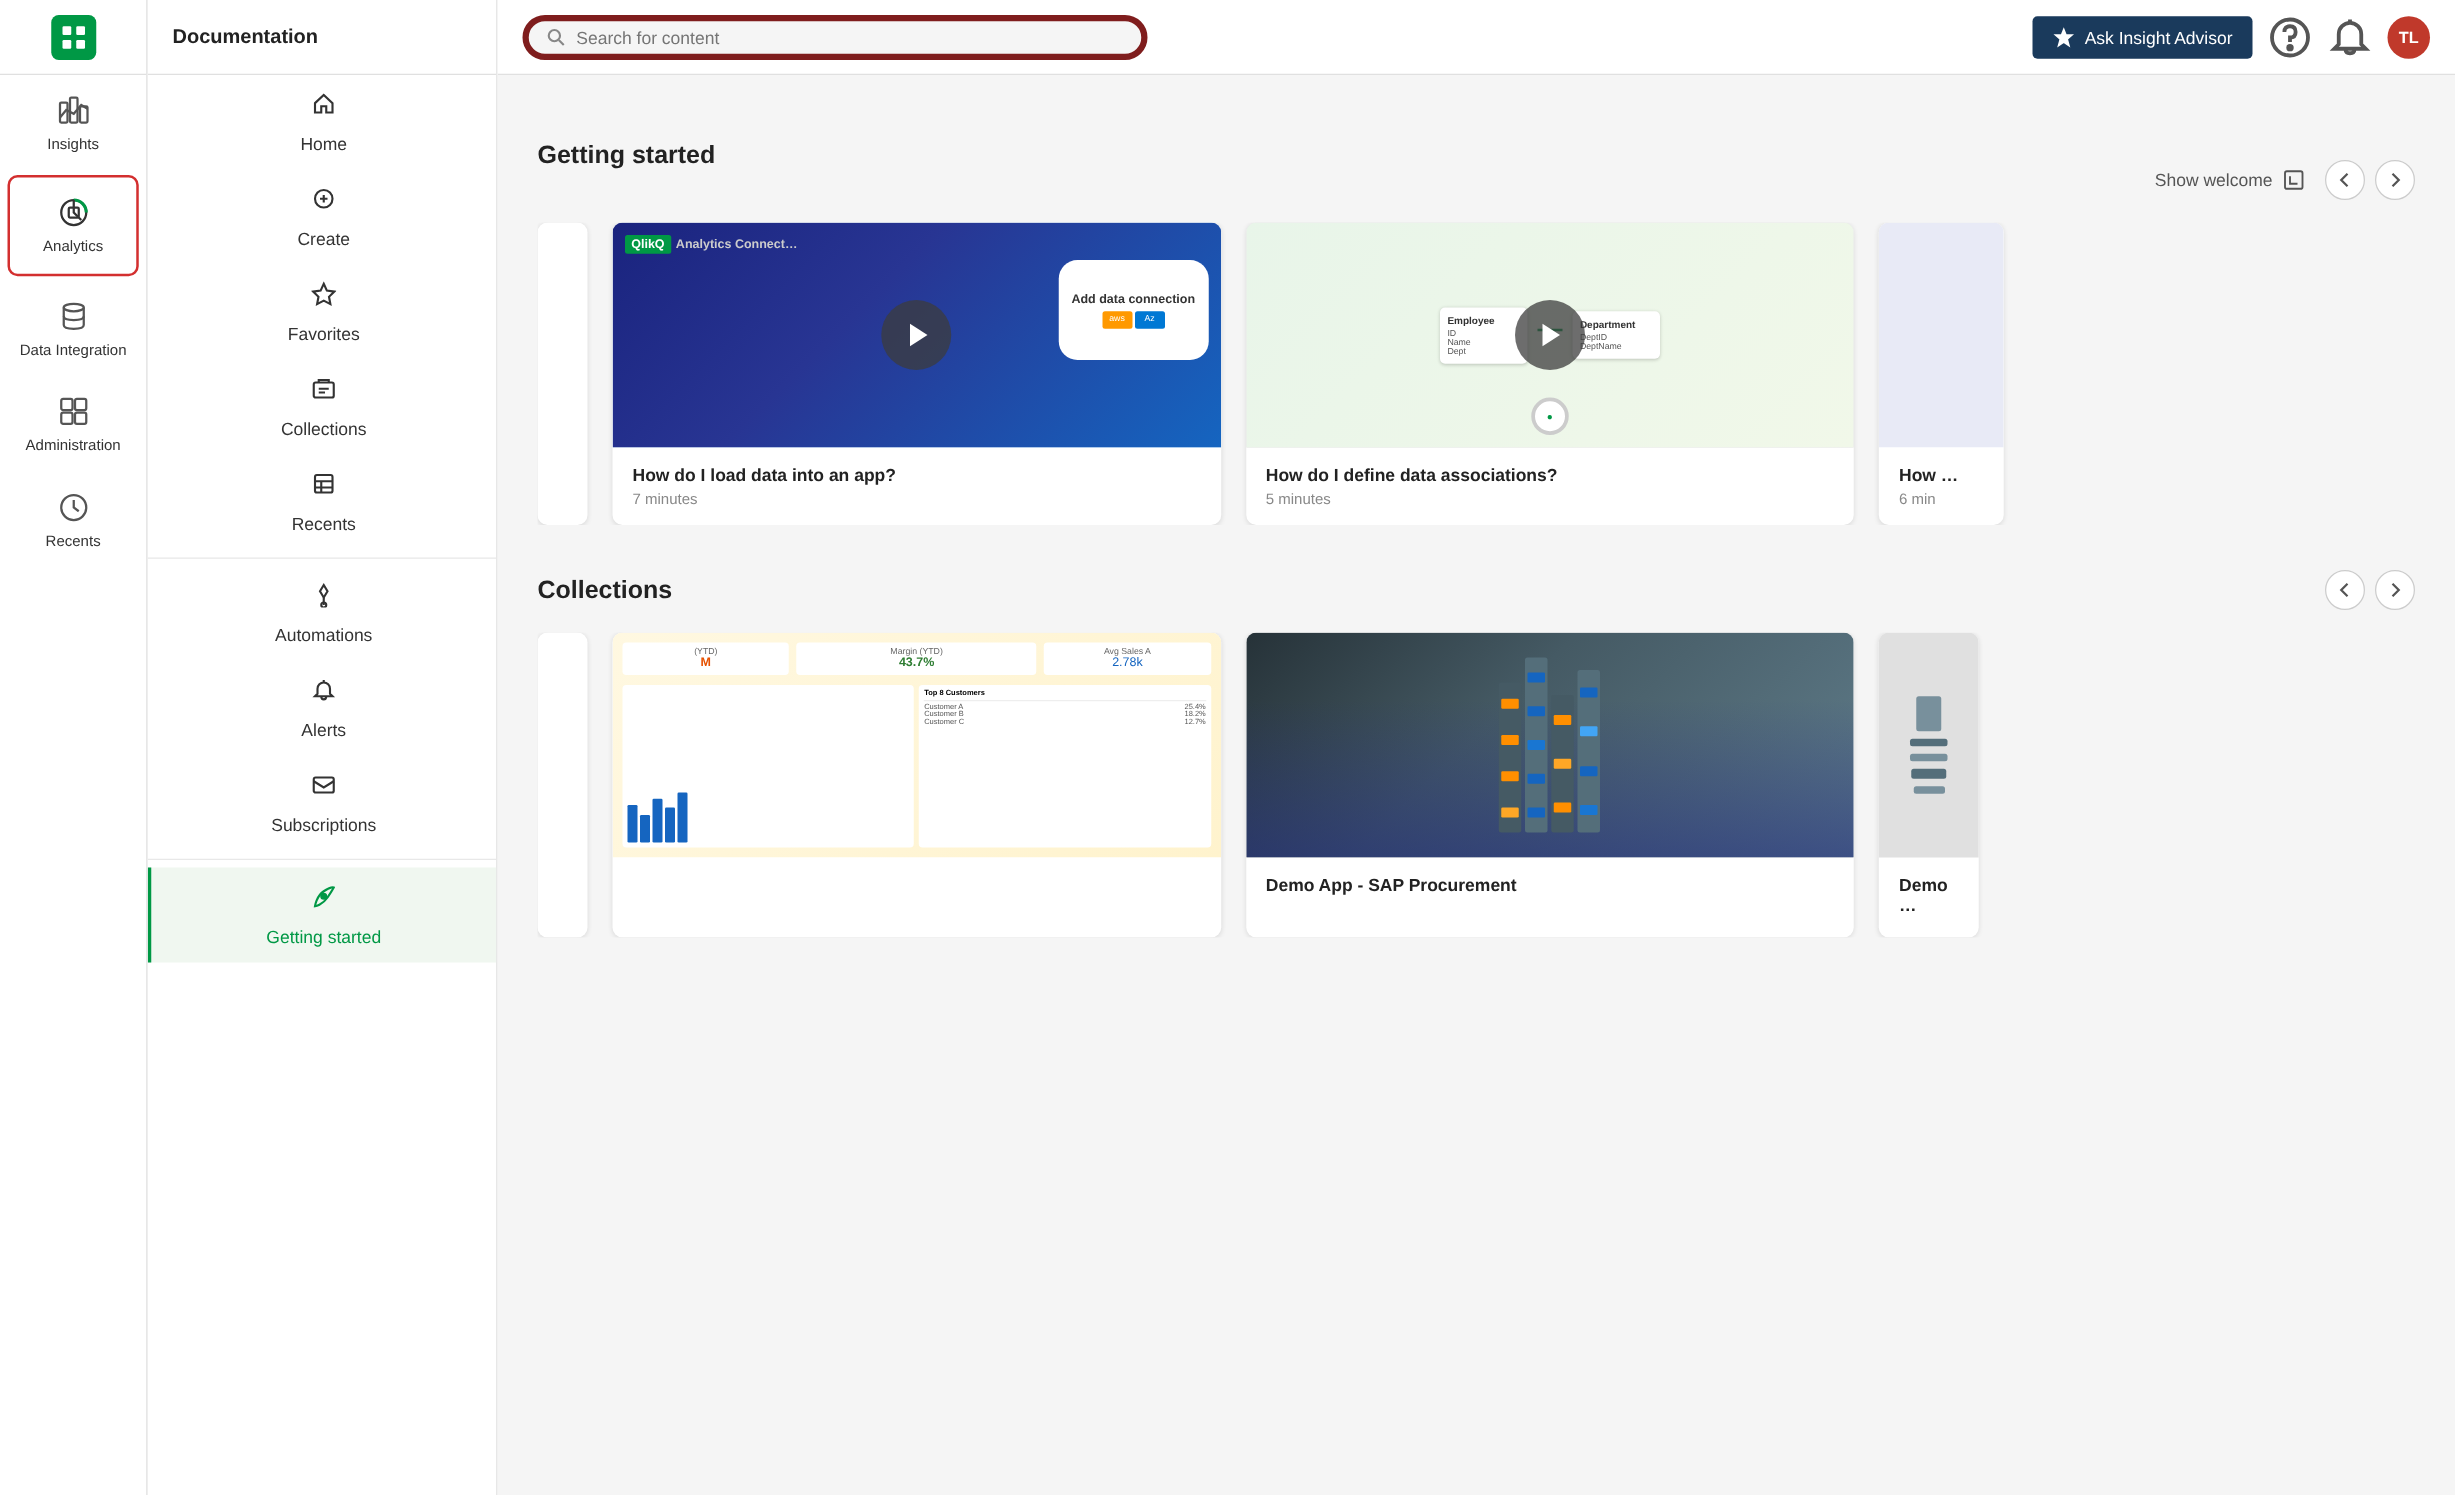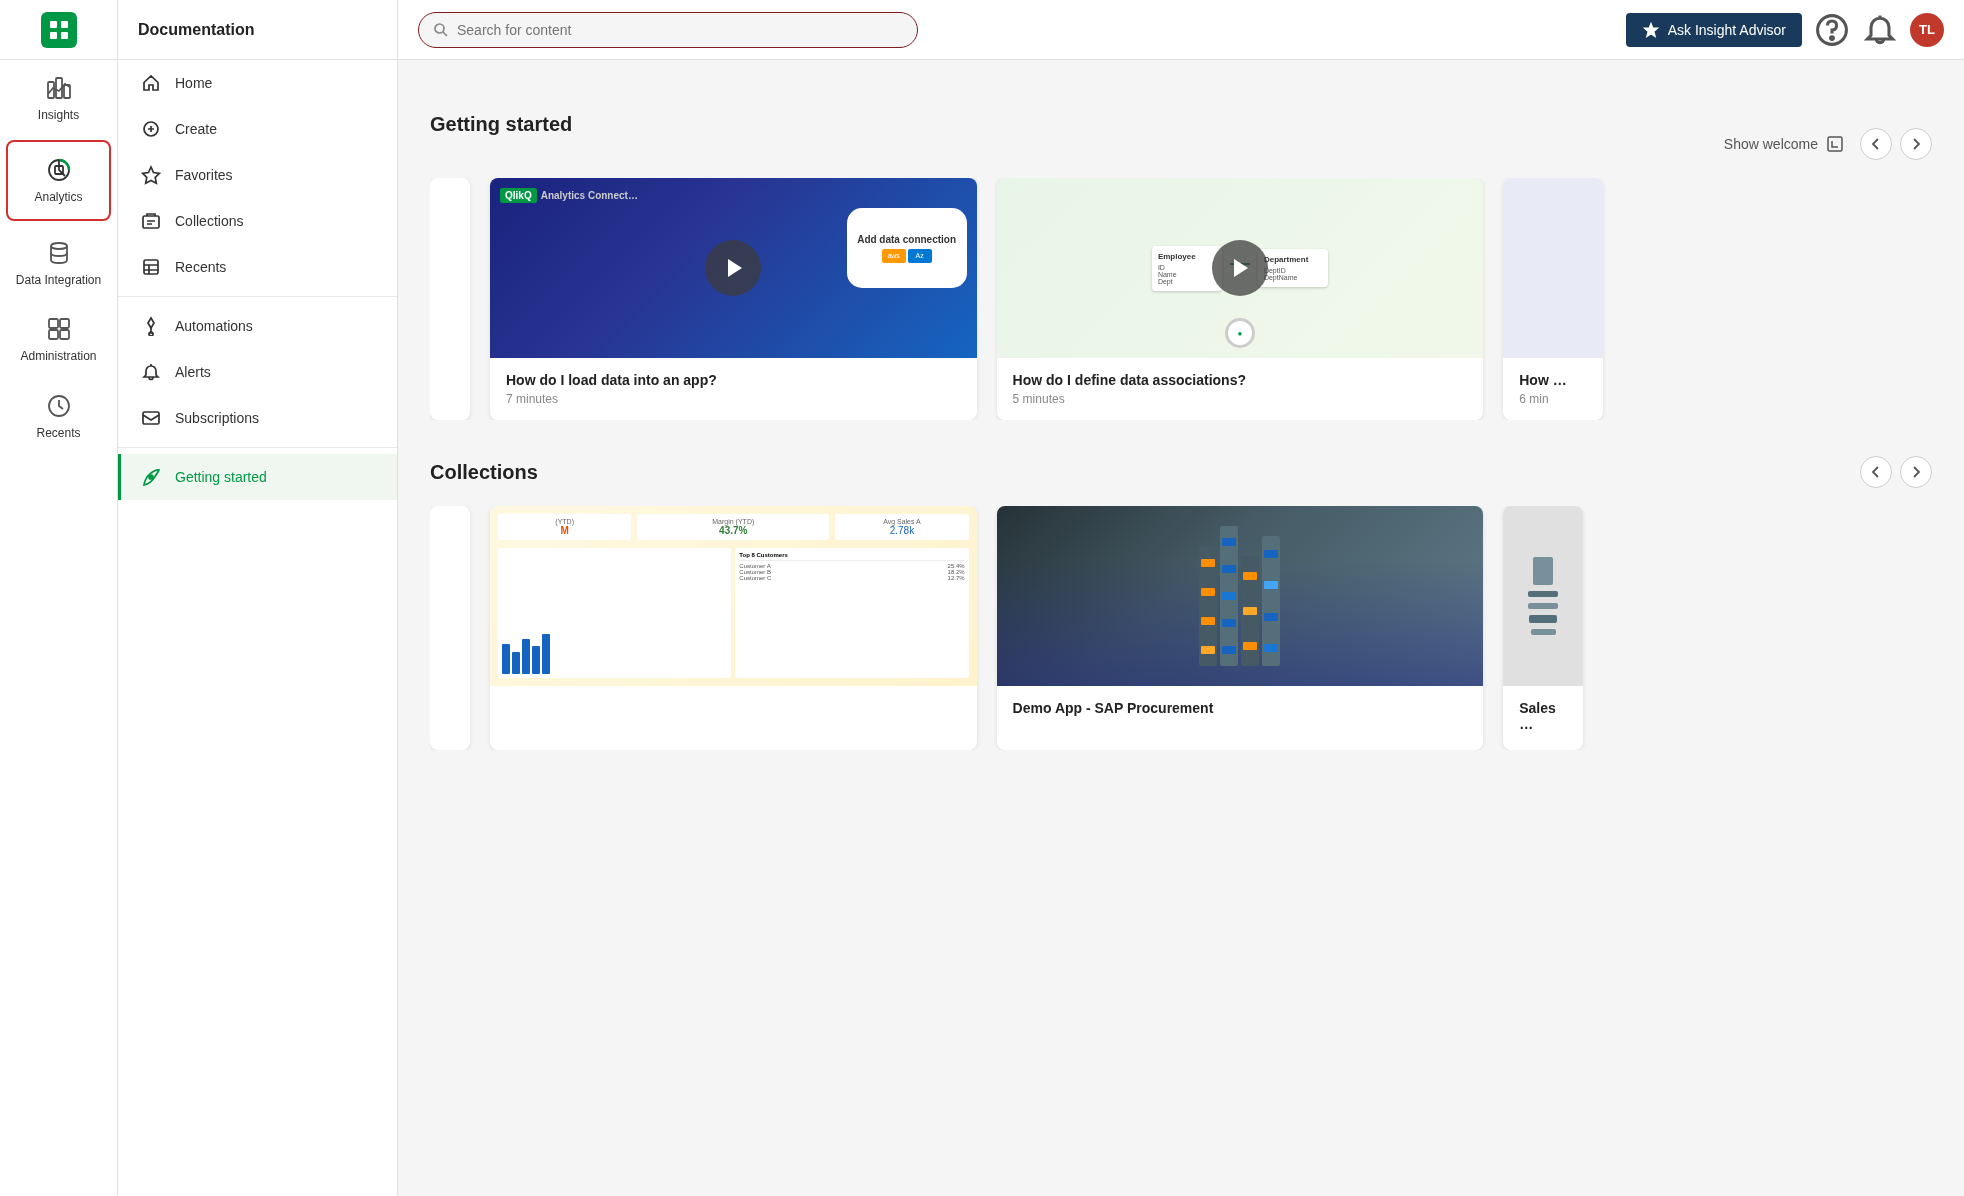--- a/index.html
+++ b/index.html
@@ -81,20 +81,21 @@
     }
     .nav-item {
       display: flex;
       align-items: center;
       gap: 14px;
       padding: 13px 20px;
       cursor: pointer;
       color: #333;
       font-size: 14px;
       border-left: 3px solid transparent;
+      flex-direction: column;
     }
     .nav-item.active {
       border-left: 3px solid #009845;
       background: #f0f7f0;
       color: #009845;
       font-weight: 500;
     }
     .nav-divider { border: none; border-top: 1px solid #e8e8e8; margin: 6px 0; }
     .nav-item svg { width: 20px; height: 20px; flex-shrink: 0; }
 
@@ -117,21 +118,21 @@
       padding: 0 20px;
       gap: 16px;
       flex-shrink: 0;
     }
     .search-bar {
       flex: 1;
       max-width: 500px;
       display: flex;
       align-items: center;
       background: #f5f5f5;
-      border: 1px solid #7f1d1d;
+      border: 5px solid #7f1d1d;
       border-radius: 20px;
       padding: 0 14px;
       height: 36px;
       gap: 8px;
     }
     .search-bar input {
       border: none;
       background: transparent;
       outline: none;
       font-size: 14px;
@@ -710,20 +711,20 @@
           <div class="app-thumb" style="height:180px;background:#e0e0e0;display:flex;align-items:center;justify-content:center;">
             <div style="display:flex;flex-direction:column;align-items:center;gap:6px;padding:8px;">
               <div style="width:20px;height:28px;background:#78909c;border-radius:2px;"></div>
               <div style="width:30px;height:6px;background:#546e7a;border-radius:2px;"></div>
               <div style="width:30px;height:6px;background:#78909c;border-radius:2px;"></div>
               <div style="width:28px;height:8px;background:#546e7a;border-radius:2px;"></div>
               <div style="width:25px;height:6px;background:#78909c;border-radius:2px;"></div>
             </div>
           </div>
           <div class="app-card-body">
-            <div class="app-card-title">Sales …</div>
+            <div class="app-card-title">Demo …</div>
           </div>
         </div>
       </div>
     </div>
 
   </div>
 </div>
 
 </body></html>

